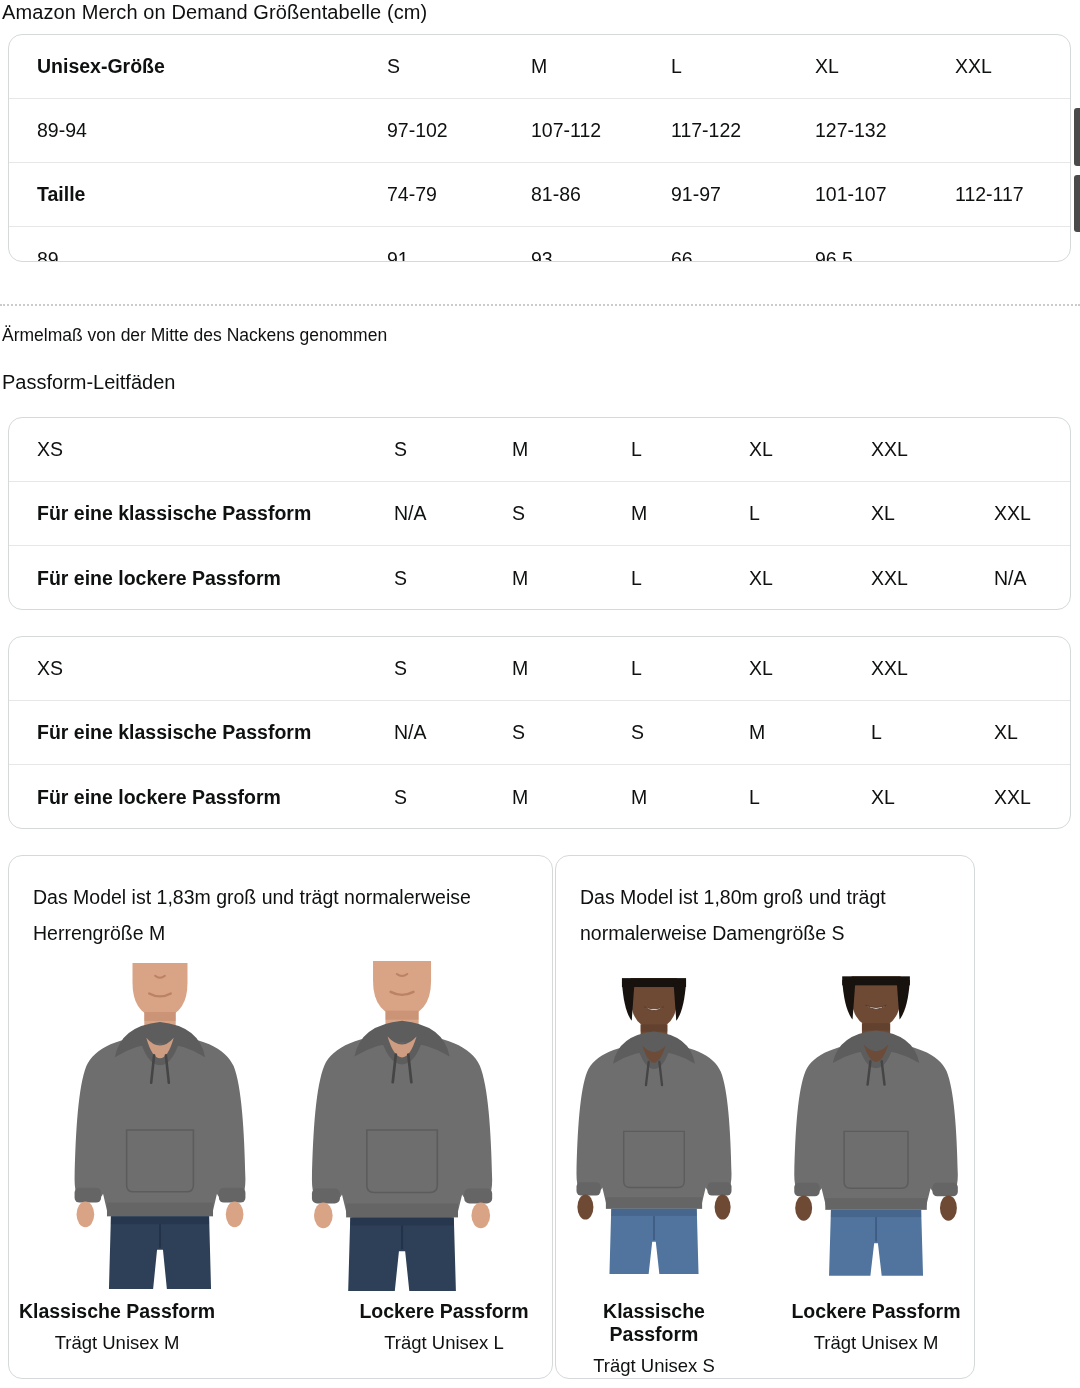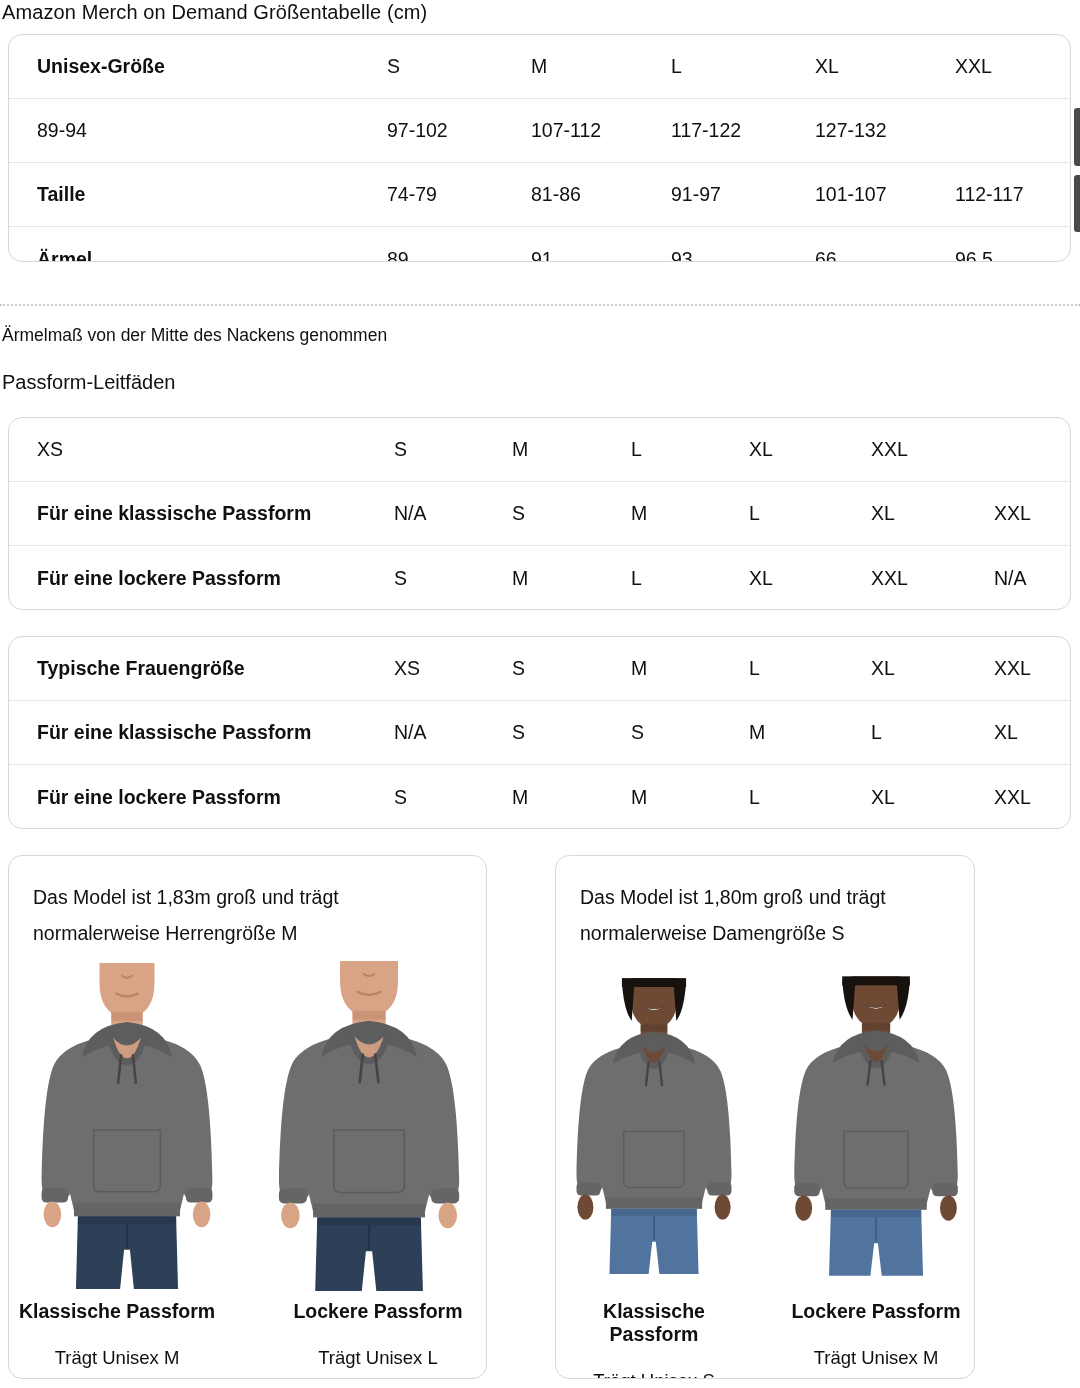--- a/index.html
+++ b/index.html
@@ -44,39 +44,39 @@
   
   .scroll-thumb {
     position:absolute; right:0; width:6px;
     background:var(--scrollbar,#4a4a4a); border-radius:3px 0 0 3px;
   }
   .scroll-thumb.t1 { top:108px; height:58px; }
   .scroll-thumb.t2 { top:175px; height:57px; }
 
   
   .model-card { top:855px; height:524px; }
-  .model-card.left  { left:8px;  width:479px; }
+  .model-card.left  { left:8px;  width:545px; }
   .model-card.right { left:555px; width:420px; }
   .model-desc {
     position:absolute; left:24px; right:16px; top:23px;
     font-size:19.5px; line-height:36px; font-weight:400;
   }
   .photos {
     position:absolute; left:0; right:0; top:104px; height:332px;
     display:flex; justify-content:center; gap:26px;
   }
   .photo { width:216px; height:332px; background:#fff; }
   .photo svg { width:100%; height:100%; display:block; }
   .captions {
     position:absolute; left:0; right:0; top:444px;
     display:flex; justify-content:space-between; gap:26px; text-align:center;
   }
   .cap { width:216px; }
   .cap-title { font-size:19.5px; font-weight:700; }
-  .cap-sub   { font-size:18.5px; font-weight:400; margin-top:24px; }
+  .cap-sub   { font-size:18.5px; font-weight:400; margin-top:9px; }
 
   
   .person        { --skin:var(--skin_m); --skinsh:var(--skin_m_sh); --hair:var(--hair_m);
                    --jeans:var(--jeans_m); --jeansd:var(--jeans_m_dark); }
   .person.female { --skin:var(--skin_f); --skinsh:var(--skin_f_sh); --hair:var(--hair_f);
                    --jeans:var(--jeans_f); --jeansd:var(--jeans_f_dark); }
 </style>
 </head>
 <body>
 
@@ -150,21 +150,20 @@
   </div>
   <div class="trow">
     <div class="label">Taille</div>
     <div>74-79</div>
     <div>81-86</div>
     <div>91-97</div>
     <div>101-107</div>
     <div>112-117</div>
   </div>
   <div class="trow">
-    <div class="label">Ärmel</div>
     <div>89</div>
     <div>91</div>
     <div>93</div>
     <div>66</div>
     <div>96.5</div>
   </div>
 </div>
 
 <div class="scroll-thumb t1"></div>
 <div class="scroll-thumb t2"></div>
@@ -197,21 +196,20 @@
     <div>M</div>
     <div>L</div>
     <div>XL</div>
     <div>XXL</div>
     <div>N/A</div>
   </div>
 </div>
 
 <div class="card fit-card women">
   <div class="trow">
-    <div class="label">Typische Frauengröße</div>
     <div>XS</div>
     <div>S</div>
     <div>M</div>
     <div>L</div>
     <div>XL</div>
     <div>XXL</div>
   </div>
   <div class="trow">
     <div class="label">Für eine klassische Passform</div>
     <div>N/A</div>

